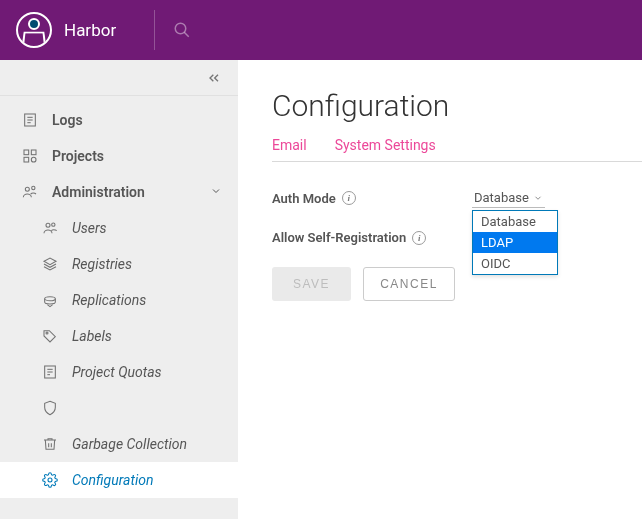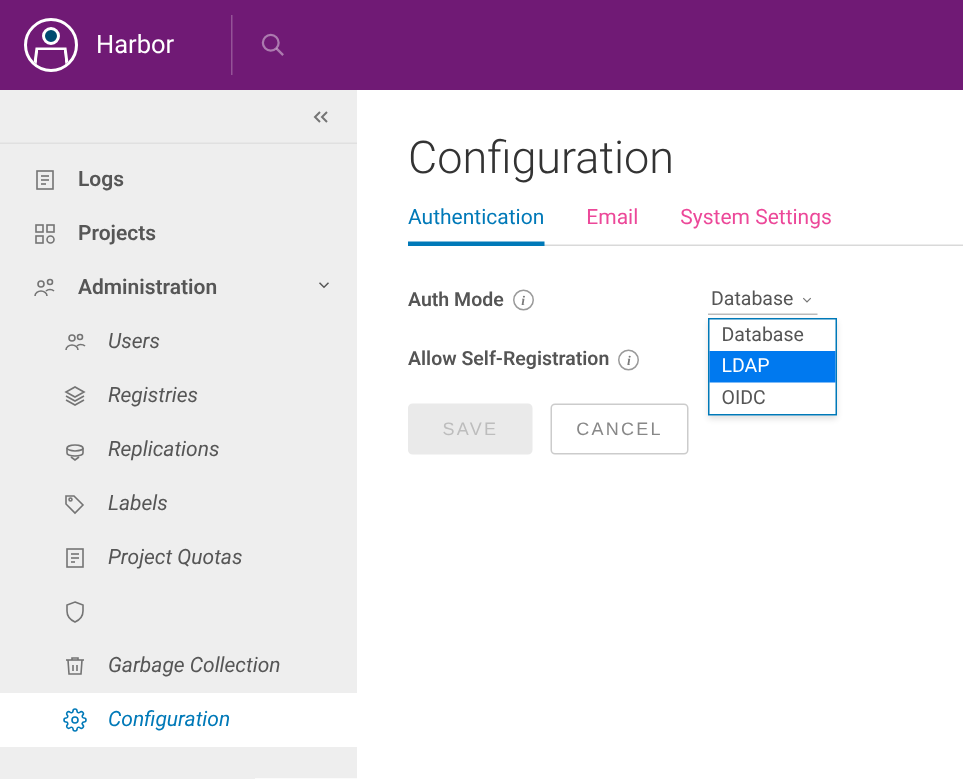--- a/index.html
+++ b/index.html
@@ -221,21 +221,21 @@
   }
 
   .actions {
     display: flex;
     gap: 12px;
     margin-top: 10px;
   }
   .btn {
     height: 34px;
     padding: 0 16px;
-    border: 7px solid #f97316;
+    border: 5px solid #f97316;
     background: #fff;
     color: #888;
     font-size: 12px;
     letter-spacing: 1.5px;
     cursor: pointer;
     border-radius: 3px;
   }
   .btn.save {
     background: #eaeaea;
     border-color: #eaeaea;
@@ -402,21 +402,20 @@
         </span>
         <span class="label">Configuration</span>
       </div>
     </div>
   </div>
 
   <div class="main">
     <h1 class="page-title">Configuration</h1>
 
     <div class="tabs">
-      <div class="tab active">Authentication</div>
       <div class="tab">Email</div>
       <div class="tab">System Settings</div>
     </div>
 
     <div class="form-row">
       <div class="form-label">
         <span>Auth Mode</span>
         <span class="info-icon">i</span>
       </div>
       <div class="select-wrap">

